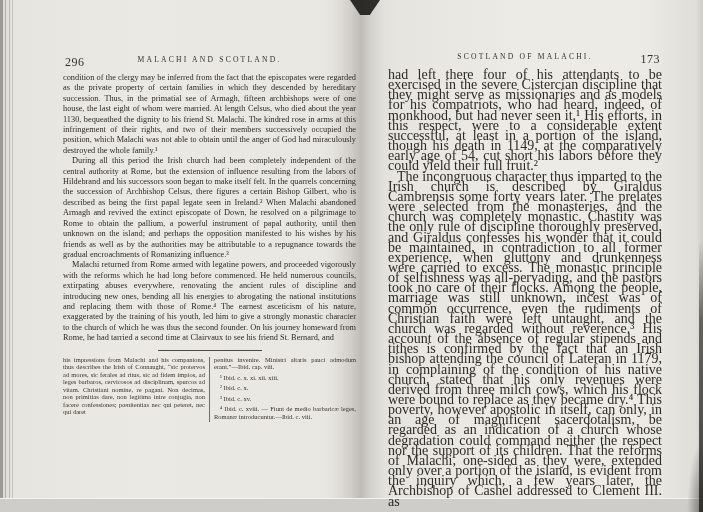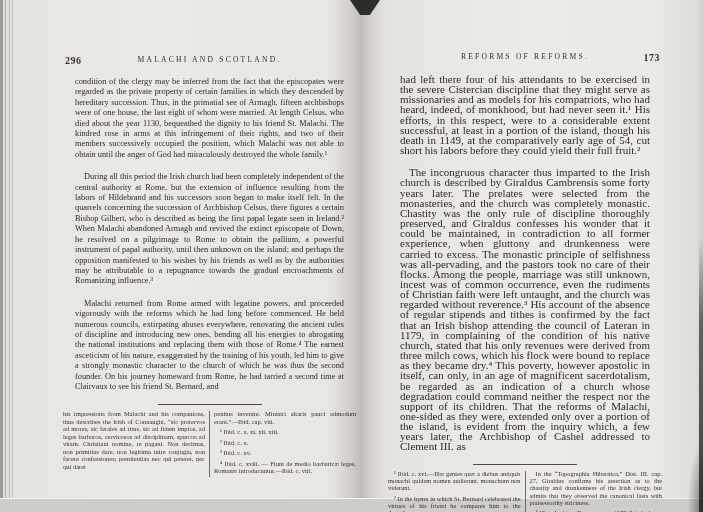--- a/index.html
+++ b/index.html
@@ -48,27 +48,27 @@
   .corner-smudge{
     position:absolute;right:0;top:440px;width:16px;height:72px;
     background:radial-gradient(ellipse at 100% 100%,rgba(35,33,30,.55),rgba(35,33,30,0) 70%);
   }
   
   .page{position:absolute;color:#2e2b26;}
   .page-left{left:63px;top:55px;width:293px;}
   .page-right{left:388px;top:52px;width:274px;}
   .pg-header{position:relative;height:10px;font-size:7.6px;letter-spacing:2.2px;color:#35322c;}
   .pg-header .title{display:block;text-align:center;}
-  .pg-header .num{position:absolute;top:0;font-size:10px;letter-spacing:.5px;font-weight:bold;}
+  .pg-header .num{position:absolute;top:0;font-size:12px;letter-spacing:.5px;font-weight:normal;}
   .num-left{left:2px;}
   .num-right{right:2px;}
   .body-text{margin-top:8px;text-align:justify;
     font-size:8.3px;line-height:10.4px;color:#2e2b26;}
-  .page-right .body-text{font-size:11px;line-height:10.15px;}
-  .para{margin:12px;text-indent:9px;}
+  .page-right .body-text{font-size:14px;line-height:10.15px;}
+  .para{margin:0;text-indent:9px;}
   .para.no-indent{text-indent:0;}
   .fn-rule{width:104px;height:1px;background:#4d4a44;margin:6px auto 5px auto;}
   
   .footnotes{display:flex;align-items:stretch;text-align:justify;
     font-size:6.5px;line-height:7.5px;color:#363329;}
   .page-right .footnotes{font-size:6.4px;line-height:7.35px;}
   .fn-col{flex:1 1 0;min-width:0;}
   .fn-divider{width:1px;background:#6e6b64;margin:1px 4px;}
   .fn-item{margin:0 0 3px 0;text-indent:6px;}
   .fn-item.flush{text-indent:0;}
@@ -114,21 +114,21 @@
         <p class="fn-item">¹ Ibid. c. x. xi. xii. xiii.</p>
         <p class="fn-item">² Ibid. c. x.</p>
         <p class="fn-item">³ Ibid. c. xv.</p>
         <p class="fn-item">⁴ Ibid. c. xviii. — Fiunt de medio barbaricæ leges, Romanæ introducuntur.—Ibid. c. viii.</p>
       </div>
     </div>
   </div>
 
   <div class="page page-right">
     <div class="pg-header">
-      <span class="title">REFORMS OF REFORMS.</span>
+      <span class="title">SCOTLAND OF MALACHI.</span>
       <span class="num num-right">173</span>
     </div>
 
     <div class="body-text">
       <p class="para no-indent">had left there four of his attendants to be exercised in the severe Cistercian discipline that they might serve as missionaries and as models for his compatriots, who had heard, indeed, of monkhood, but had never seen it.¹ His efforts, in this respect, were to a considerable extent successful, at least in a portion of the island, though his death in 1149, at the comparatively early age of 54, cut short his labors before they could yield their full fruit.²</p>
       <p class="para">The incongruous character thus imparted to the Irish church is described by Giraldus Cambrensis some forty years later. The prelates were selected from the monasteries, and the church was completely monastic. Chastity was the only rule of discipline thoroughly preserved, and Giraldus confesses his wonder that it could be maintained, in contradiction to all former experience, when gluttony and drunkenness were carried to excess. The monastic principle of selfishness was all-pervading, and the pastors took no care of their flocks. Among the people, marriage was still unknown, incest was of common occurrence, even the rudiments of Christian faith were left untaught, and the church was regarded without reverence.³ His account of the absence of regular stipends and tithes is confirmed by the fact that an Irish bishop attending the council of Lateran in 1179, in complaining of the condition of his native church, stated that his only revenues were derived from three milch cows, which his flock were bound to replace as they became dry.⁴ This poverty, however apostolic in itself, can only, in an age of magnificent sacerdotalism, be regarded as an indication of a church whose degradation could command neither the respect nor the support of its children. That the reforms of Malachi, one-sided as they were, extended only over a portion of the island, is evident from the inquiry which, a few years later, the Archbishop of Cashel addressed to Clement III. as</p>
     </div>
 
     <div class="fn-rule"></div>
 

